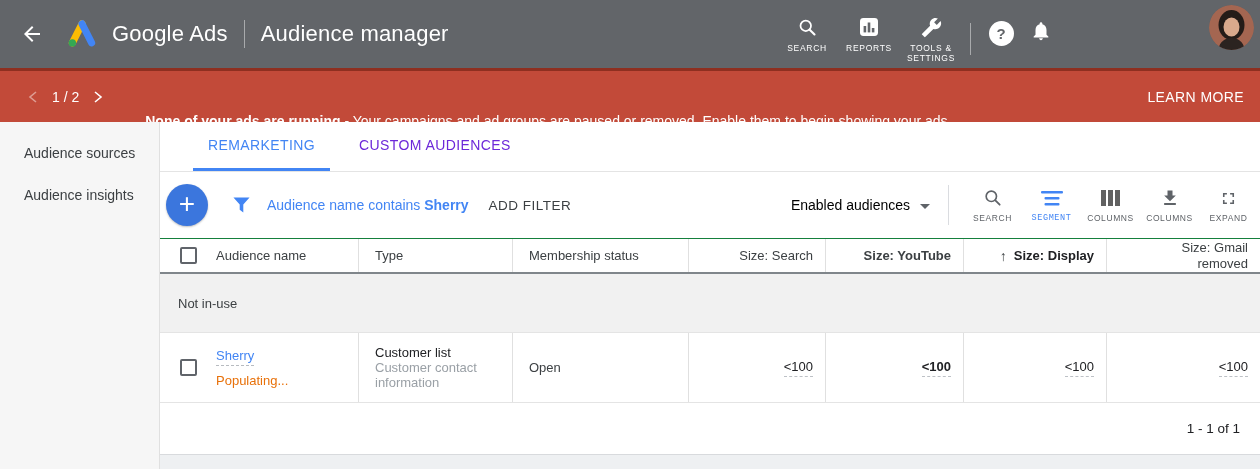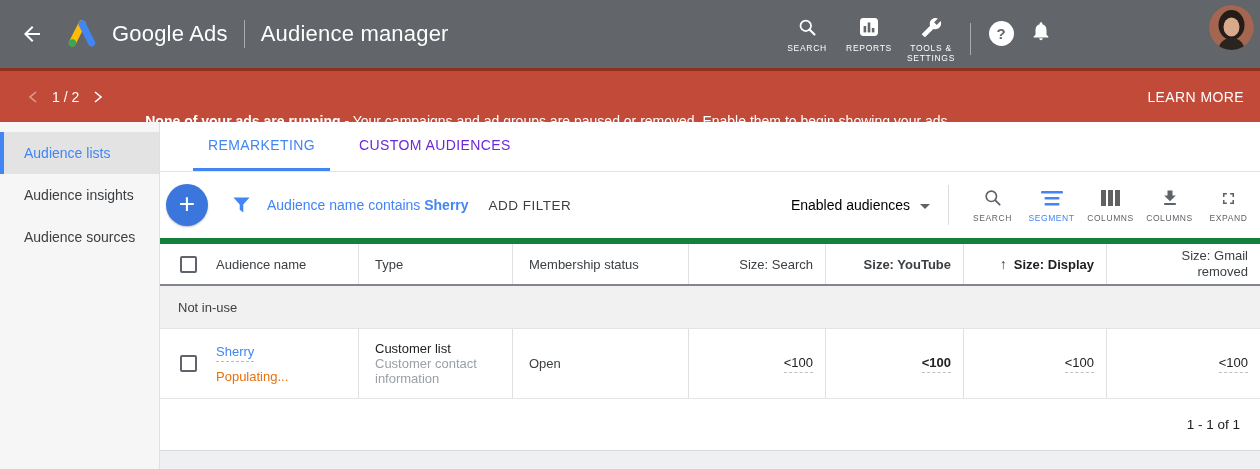--- a/index.html
+++ b/index.html
@@ -52,39 +52,39 @@
   .filter-chip { margin-left:16px; font-size:14px; color:#4285f4; cursor:pointer; }
   .filter-chip b { font-weight:bold; }
   .add-filter { margin-left:20px; font-size:13.5px; font-weight:500; letter-spacing:.5px; color:#3c4043; cursor:pointer; }
   .tb-spacer { flex:1; }
   .view-filter { display:flex; align-items:center; font-size:14px; color:#000000; cursor:pointer; }
   .caret-down { width:0; height:0; border-left:5px solid transparent; border-right:5px solid transparent; border-top:5px solid #5f6368; margin-left:10px; margin-top:2px; }
   .tool-divider { width:1px; height:40px; background:#dadce0; margin:0 14px 0 18px; }
   .action { width:59px; display:flex; flex-direction:column; align-items:center; cursor:pointer; color:#5f6368; }
   .action .ic { height:22px; display:flex; align-items:center; justify-content:center; }
   .action .lbl { font-size:8.5px; letter-spacing:.6px; margin-top:4px; font-weight:500; }
-  .action.active { color:#4285f4; }
+  .action.active { color:#4285f4;font-family:Liberation Mono, monospace; }
   .actions-wrap { display:flex; padding-right:2px; }
 
   
-  .thead { display:flex; height:48px; border-top:6px solid #15803d; border-bottom:2px solid #80868b; font-size:13px; color:#3c4043; }
+  .thead { display:flex; height:36px; border-top:1px solid #15803d; border-bottom:2px solid #80868b; font-size:13px; color:#3c4043; }
   .trow  { display:flex; height:69px; font-size:13px; }
   .cell { display:flex; align-items:center; padding:0 16px; min-width:0; }
   .col-first { width:198px; padding:0; display:flex; align-items:center; }
   .check-wrap { width:56px; display:flex; justify-content:center; flex:none; }
   .checkbox { width:17px; height:17px; border:2px solid #60646a; border-radius:2px; background:#fff; cursor:pointer; }
   .col-type { width:154px; border-left:1px solid #e0e0e0; }
   .col-membership { width:176px; border-left:1px solid #e0e0e0; }
   .col-size { border-left:1px solid #e0e0e0; justify-content:flex-end; text-align:right; padding-right:12px; }
   .col-s1 { width:137px; } .col-s2 { width:138px;font-weight:bold; } .col-s3 { width:143px; }
   .col-s4 { flex:1; }
   .hdr-sorted { font-weight:bold; color:#202124; display:flex; align-items:center; }
   .sort-arrow { font-size:14px; margin-right:7px; font-weight:400; color:#3c4043; }
   .hdr-wrap2 { line-height:16px; max-width:92px; }
-  .group-row { height:43px; background:#f1f1f1; display:flex; align-items:center; padding-left:18px; font-size:13px; color:#3c4043; border-bottom:1px solid #e4e4e4; }
+  .group-row { height:59px; background:#f1f1f1; display:flex; align-items:center; padding-left:18px; font-size:13px; color:#3c4043; border-bottom:1px solid #e4e4e4; }
   .name-cell-inner { display:flex; flex-direction:column; align-items:flex-start; }
   .link-dashed { color:#4285f4; border-bottom:1px dashed #b7bbc0; padding-bottom:2px; cursor:pointer; }
   .populating { color:#e8710a; margin-top:7px; }
   .type-main { color:#202124; line-height:15px; }
   .type-sub { color:#9aa0a6; line-height:15px; }
   .val-dashed { color:#202124; border-bottom:1px dashed #bdc1c6; padding-bottom:2px; cursor:default; }
   .tfoot { height:52px; border-top:1px solid #e4e4e4; display:flex; align-items:center; justify-content:flex-end; padding-right:20px; font-size:13.5px; color:#202124; }
   .below-table { flex:1; background:#eef0f2; border-top:1px solid #d8dadd; }
 </style>
 </head>
@@ -175,23 +175,22 @@
   </div>
   <div class="banner-msg">
     <b>None of your ads are running</b> <span>- Your campaigns and ad groups are paused or removed. Enable them to begin showing your ads.</span>
   </div>
   <div class="learn-more">LEARN MORE</div>
 </div>
 
 <div class="content">
 
   <div class="sidebar">
-    <div class="side-item selected">Audience lists</div>
+    <div class="side-item">Audience sources</div>
     <div class="side-item">Audience insights</div>
-    <div class="side-item">Audience sources</div>
   </div>
 
   <div class="main">
 
     <div class="tabbar">
       <div class="tab active">REMARKETING</div>
       <div class="tab">CUSTOM AUDIENCES</div>
     </div>
 
     <div class="toolbar">

